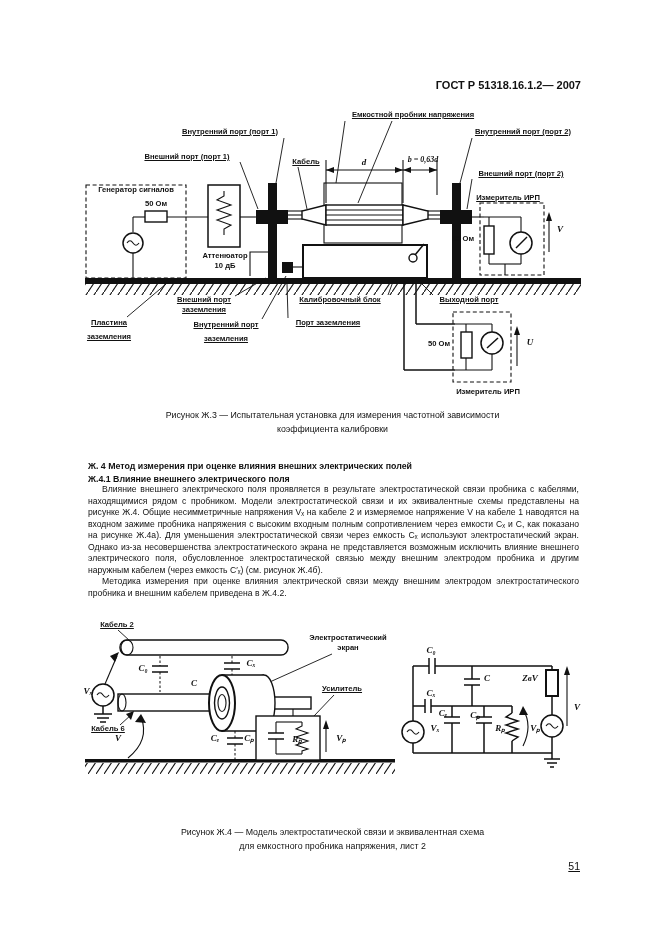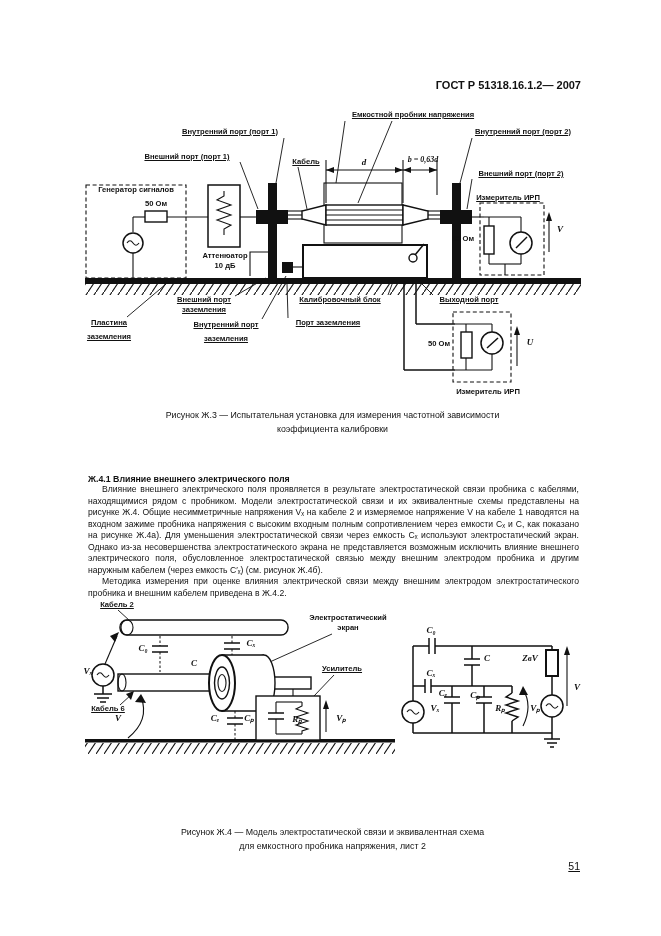--- a/index.html
+++ b/index.html
@@ -193,27 +193,28 @@
 заземления</div>
     <div class="lbl u" style="left:286px;top:218px;width:84px;">Порт заземления</div>
     <div class="lbl" style="left:420px;top:239px;width:38px;">50 Ом</div>
     <div class="lbl m" style="left:522px;top:237px;width:16px;">U</div>
     <div class="lbl" style="left:444px;top:287px;width:88px;">Измеритель ИРП</div>
   </div>
 
   <div class="cap" style="top:409px;">Рисунок Ж.3 — Испытательная установка для измерения частотной зависимости
 коэффициента калибровки</div>
 
+  <div class="h" style="top:460px;">Ж. 4 Метод измерения при оценке влияния внешних электрических полей</div>
   <div class="h" style="top:473px;">Ж.4.1 Влияние внешнего электрического поля</div>
   <div class="paras">
     <p class="para">Влияние внешнего электрического поля проявляется в результате электростатической связи пробника с кабелями, находящимися рядом с пробником. Модели электростатической связи и их эквивалентные схемы представлены на рисунке Ж.4. Общие несимметричные напряжения Vₓ на кабеле 2 и измеряемое напряжение V на кабеле 1 наводятся на входном зажиме пробника напряжения с высоким входным полным сопротивлением через емкости Cₓ и C, как показано на рисунке Ж.4а). Для уменьшения электростатической связи через емкость Cₓ используют электростатический экран. Однако из-за несовершенства электростатического экрана не представляется возможным исключить влияние внешнего электрического поля, обусловленное электростатической связью между внешним электродом пробника и другим наружным кабелем (через емкость C′ₓ) (см. рисунок Ж.4б).</p>
     <p class="para">Методика измерения при оценке влияния электрической связи между внешним электродом электростатического пробника и внешним кабелем приведена в Ж.4.2.</p>
   </div>
 
-  <div class="fig" style="top:598px;height:162px;">
+  <div class="fig" style="top:618px;height:162px;">
     <svg width="661" height="162" viewBox="0 0 661 162">
       <defs>
         <pattern id="hatch2" width="8" height="12" patternUnits="userSpaceOnUse">
           <line x1="0" y1="12" x2="8" y2="0" stroke="#111" stroke-width="1.1"></line>
         </pattern>
       </defs>
 
       <g>
         <rect x="85" y="141" width="310" height="3.5" class="bk"></rect>
         <rect x="85" y="145" width="310" height="11" fill="url(#hatch2)"></rect>

